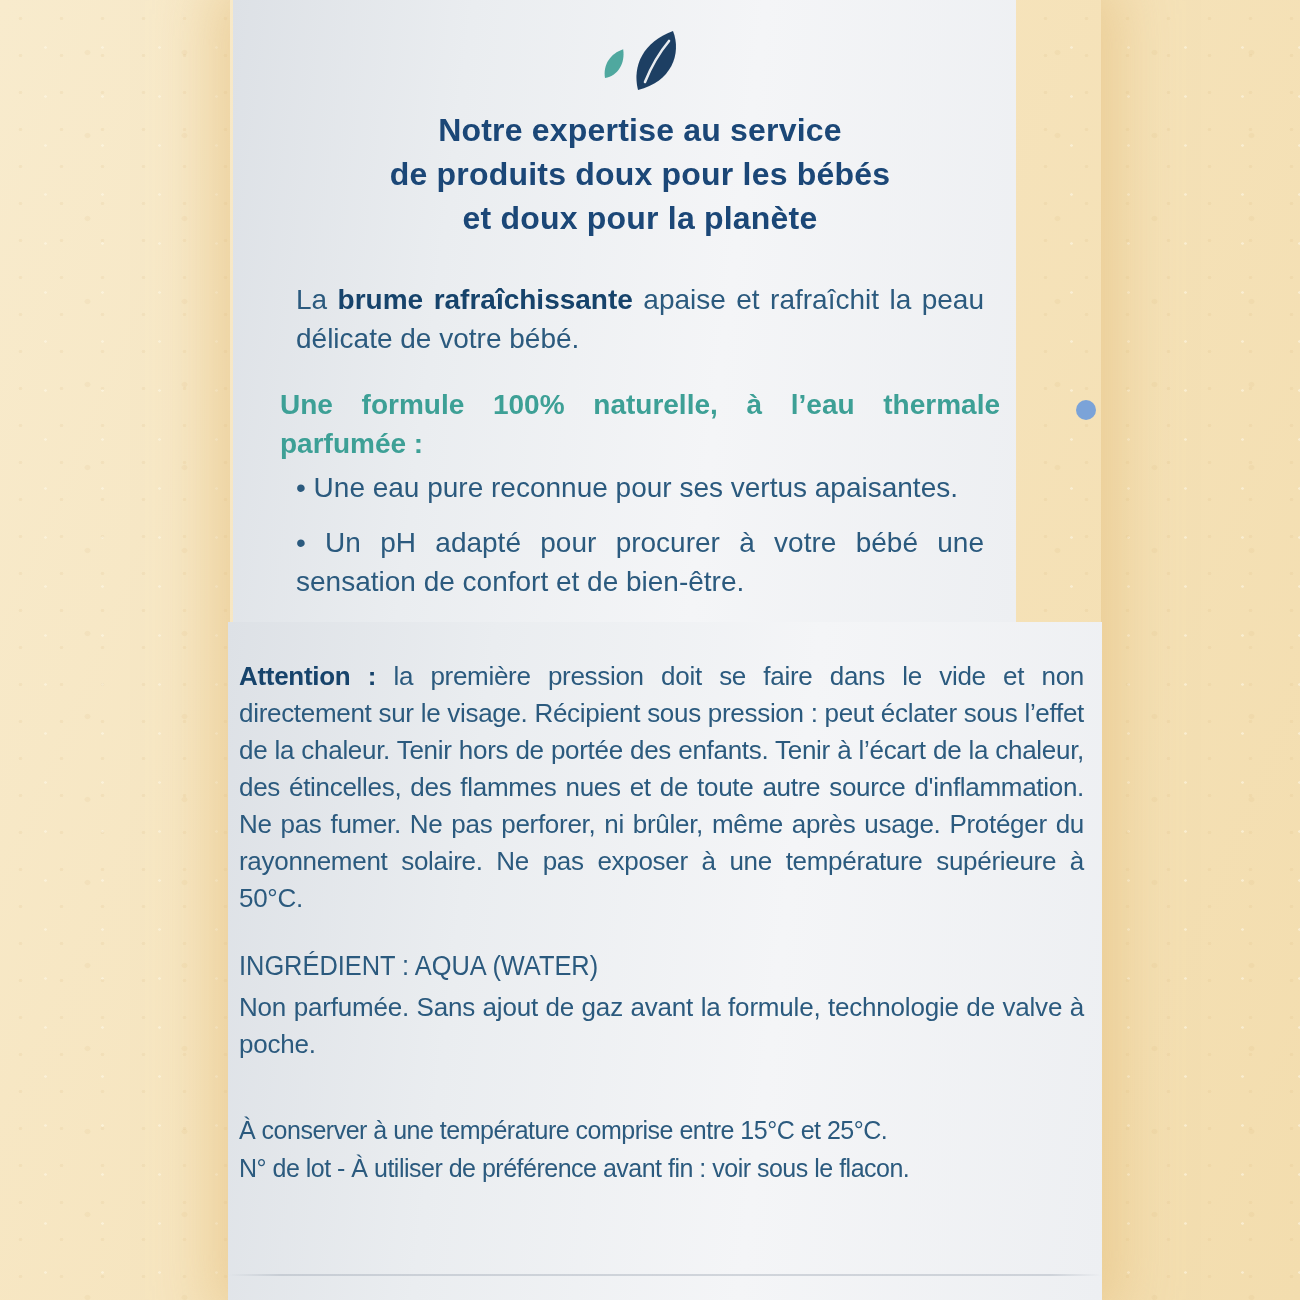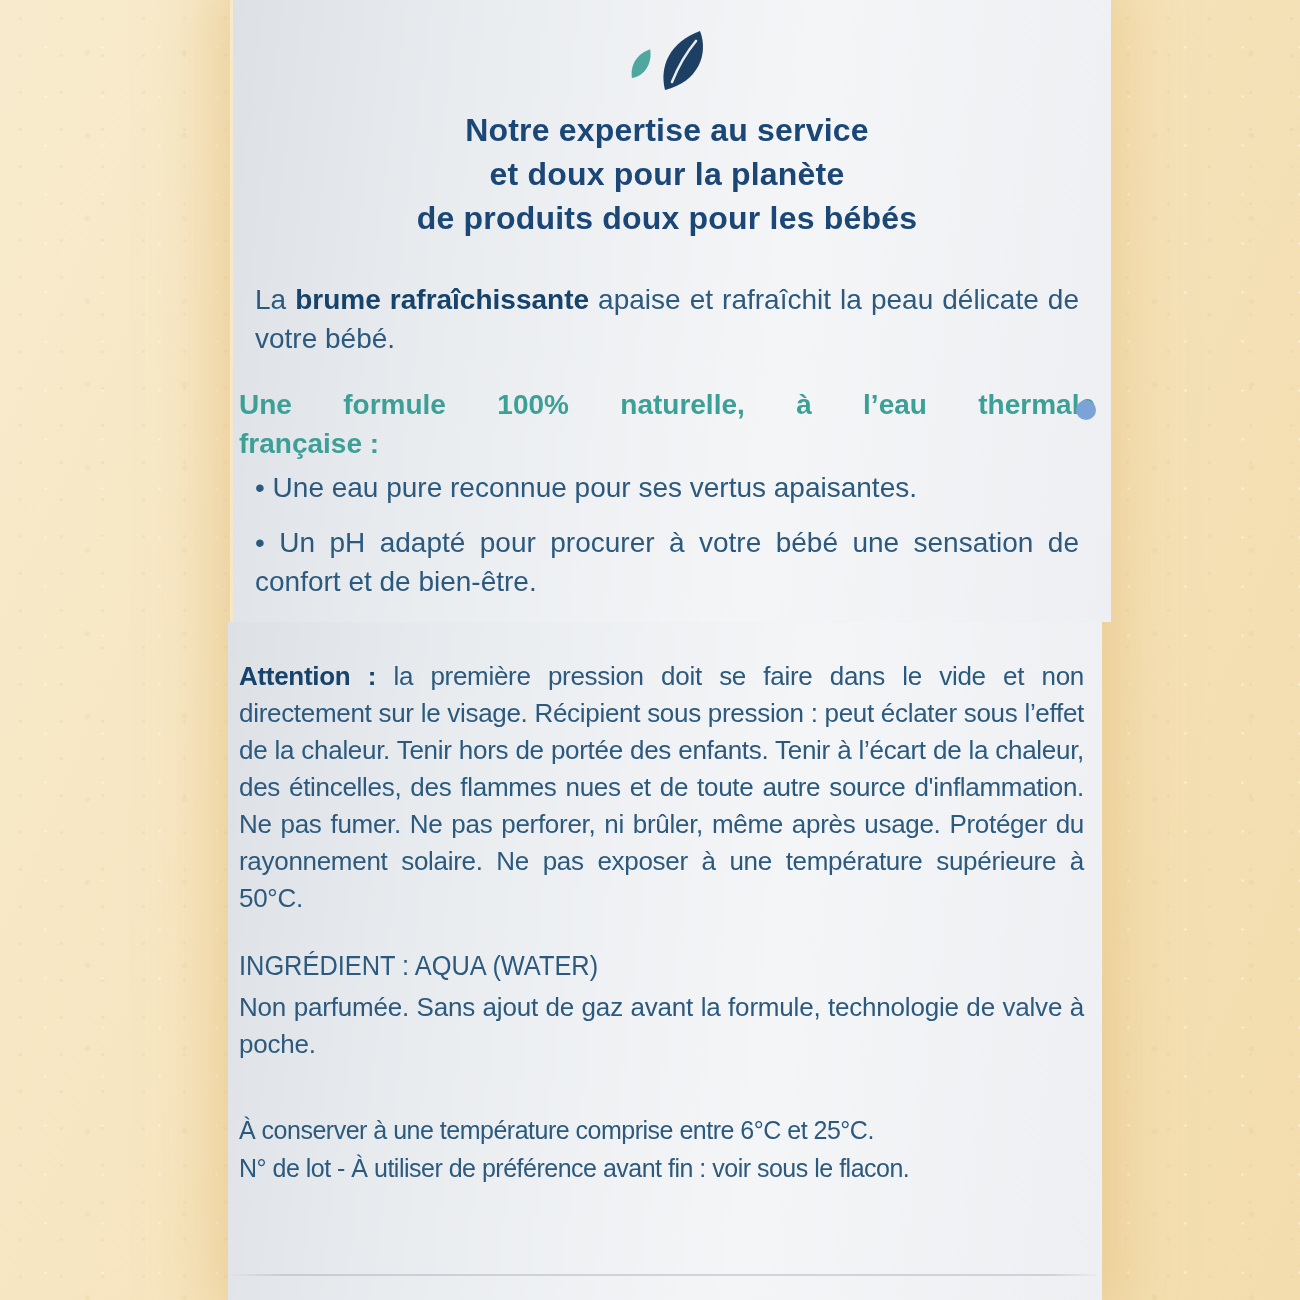--- a/index.html
+++ b/index.html
@@ -25,21 +25,21 @@
   
   .label-shadow{
     position:absolute;left:230px;top:0;width:871px;height:1300px;
     box-shadow:0 0 55px 18px rgba(226,188,120,0.55);
   }
 
   .label{
     position:absolute;
     background:linear-gradient(97deg,#dde1e6 0%,#eaedf0 28%,#f4f5f7 62%,#edeff2 100%);
   }
-  .label.upper{left:233px;top:0;width:878px;height:622px;}
+  .label.upper{left:233px;top:0;width:742px;height:622px;padding-left:41px;}
   .label.lower{left:228px;top:622px;width:874px;height:678px;}
 
   .upper-inner{padding:26px 16px 0 6px;}
   .lower-inner{padding:0 18px 0 11px;}
 
   .logo-row{text-align:center;margin-top:2px;height:66px;}
 
   .h-title{
     margin:14px 0 0;
     font-weight:700;font-size:32px;line-height:44px;
@@ -112,48 +112,48 @@
       <div class="logo-row">
         <svg width="100" height="66" viewBox="0 0 100 66" aria-hidden="true">
           <path d="M31,20 C19,26 13,38 17,51 C30,47 35,33 31,20 Z" fill="#4fa89f" transform="rotate(8 24 36)"></path>
           <path d="M48,62 C42,38 53,14 83,3 C92,26 81,54 48,62 Z" fill="#1d3f63"></path>
           <path d="M55,54 C61,39 69,25 79,13" stroke="#ffffff" stroke-width="2.6" fill="none" stroke-linecap="round" opacity="0.9"></path>
         </svg>
       </div>
 
       <h1 class="h-title">
         <span style="display:block">Notre expertise au service</span>
+        <span style="display:block">de produits doux pour les bébés</span>
         <span style="display:block">et doux pour la planète</span>
-        <span style="display:block">de produits doux pour les bébés</span>
       </h1>
 
       <p class="body intro"><span>La </span><b>brume rafraîchissante</b><span> apaise et rafraîchit la peau délicate de votre bébé.</span></p>
 
       <div class="teal-head">
         <span class="stretch">Une formule 100% naturelle, à l’eau thermale</span>
-        <span class="last">française :</span>
+        <span class="last">parfumée :</span>
       </div>
 
       <p class="body bullet first">• Une eau pure reconnue pour ses vertus apaisantes.</p>
       <p class="body bullet">• Un pH adapté pour procurer à votre bébé une sensation de confort et de bien-être.</p>
 
     </div>
   </div>
 
   <div class="label lower">
     <div class="lower-inner">
 
 
       <p class="warn"><b>Attention :</b><span> la première pression doit se faire dans le vide et non directement sur le visage. Récipient sous pression : peut éclater sous l’effet de la chaleur. Tenir hors de portée des enfants. Tenir à l’écart de la chaleur, des étincelles, des flammes nues et de toute autre source d'inflammation. Ne pas fumer. Ne pas perforer, ni brûler, même après usage. Protéger du rayonnement solaire. Ne pas exposer à une température supérieure à 50°C.</span></p>
 
       <p class="ingr-head">INGRÉDIENT : AQUA (WATER)</p>
       <p class="ingr-note">Non parfumée. Sans ajout de gaz avant la formule, technologie de valve à poche.</p>
 
       <div class="store-block">
-        <p class="store-line">À conserver à une température comprise entre 6°C et 25°C.</p>
+        <p class="store-line">À conserver à une température comprise entre 15°C et 25°C.</p>
         <p class="store-line">N° de lot - À utiliser de préférence avant fin : voir sous le flacon.</p>
       </div>
 
     </div>
     <div class="seam"></div>
   </div>
 
   <div class="blue-dot"></div>
 
 </div>

